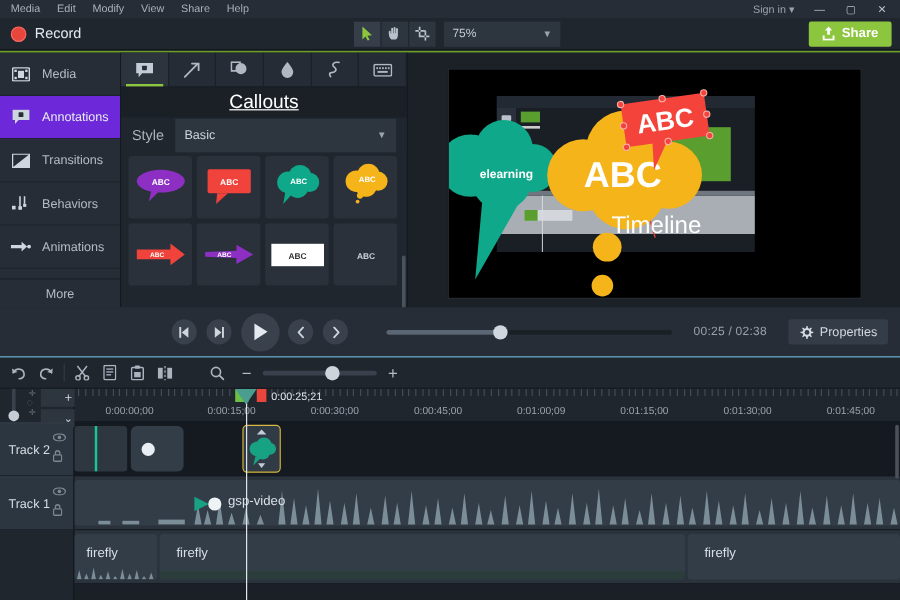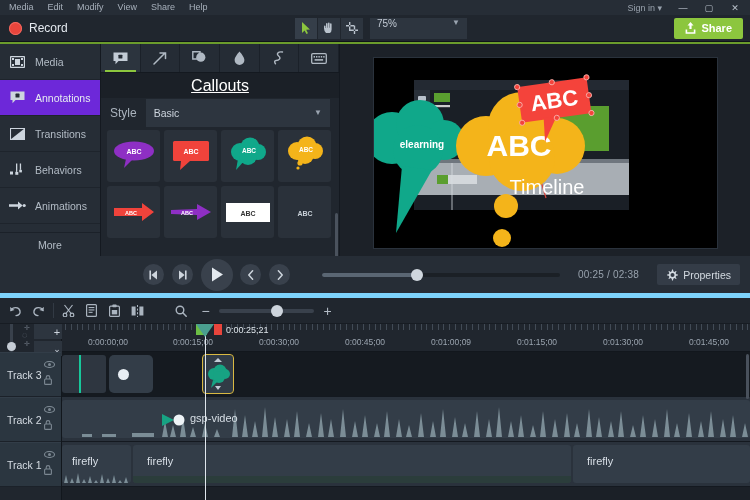--- a/index.html
+++ b/index.html
@@ -49,21 +49,21 @@
   }
   .rec-label { font-size: 12px; color: #e4e9ef; }
   .tool-group { display: flex; align-items: center; margin-left: 195px; gap: 1px; }
   .tbtn {
     width: 22px; height: 21px; display: flex; align-items: center; justify-content: center;
     background: #2d353f; color: #b9c2cc;
   }
   .tbtn.active { color: #8cc63e; background: #353e49; }
   .zoomsel {
     margin-left: 6px; width: 97px; height: 21px; background: #2d353f;
-    display: flex; padding: 0 7px; font-size: 10px; color: #c2cad4;
+    display: flex; align-items: center; padding: 0 7px; font-size: 10px; color: #c2cad4;
     position: relative;
   }
   .zoomsel .caret { position: absolute; right: 7px; font-size: 8px; color: #9aa4b0; }
   .share-btn {
     margin-left: auto; margin-right: 7px; height: 21px; background: #8cc63e;
     color: #fff; display: flex; align-items: center; gap: 5px; padding: 0 11px;
     font-size: 11px; font-weight: bold; border-radius: 2px;
   }
 
   
@@ -128,21 +128,21 @@
   
   .preview-wrap { flex: 1; background: #1c2128; display: flex; align-items: center; justify-content: center; padding: 6px 0 0 0; }
   .preview {
     width: 345px; height: 192px; background: #000; position: relative; overflow: hidden;
     border: 1px solid #2a323c;
   }
 
   
   .transport {
     height: 42px; background: #262d36; display: flex; align-items: center;
-    padding: 0 10px; gap: 0; flex: 0 0 42px; border-bottom: 5px solid #7dd3fc;
+    padding: 0 10px; gap: 0; flex: 0 0 42px; border-bottom: 1px solid #7dd3fc;
   }
   .tp-spacer { width: 133px; }
   .tbtn-round {
     width: 21px; height: 21px; border-radius: 50%; background: #39414c;
     display: flex; align-items: center; justify-content: center; color: #ced5dd; margin-right: 8px;
   }
   .tbtn-play {
     width: 32px; height: 32px; border-radius: 50%; background: #39414c;
     display: flex; align-items: center; justify-content: center; color: #e3e9ef; margin: 0 7px 0 0;
   }
@@ -635,33 +635,20 @@
 
     <div class="tl-head">
       <div class="tl-head-top">
         <div class="vsl"></div>
         <div class="vsl-knob"></div>
         <div class="mag-up">✛</div>
         <div class="mag">◌</div>
         <div class="mag-dn">✛</div>
         <div class="hbtn plus">+</div>
         <div class="hbtn chev">⌄</div>
-      </div>
-      <div class="track-head">
-        <span class="th-label">Track 3</span>
-        <span class="th-icons">
-          <svg width="11" height="7" viewBox="0 0 11 7">
-              <ellipse cx="5.5" cy="3.5" rx="5" ry="3" fill="none" stroke="#7b8791" stroke-width="1.1"></ellipse>
-              <circle cx="5.5" cy="3.5" r="1.5" fill="#7b8791"></circle>
-            </svg>
-          <svg width="8" height="10" viewBox="0 0 8 10">
-              <rect x="0.6" y="4" width="6.8" height="5.4" rx="1" fill="none" stroke="#7b8791" stroke-width="1.1"></rect>
-              <path d="M2.2 4 L2.2 2.4 A1.8 1.8 0 0 1 5.8 2.4 L5.8 4" fill="none" stroke="#7b8791" stroke-width="1.1"></path>
-            </svg>
-        </span>
       </div>
       <div class="track-head">
         <span class="th-label">Track 2</span>
         <span class="th-icons">
           <svg width="11" height="7" viewBox="0 0 11 7">
               <ellipse cx="5.5" cy="3.5" rx="5" ry="3" fill="none" stroke="#7b8791" stroke-width="1.1"></ellipse>
               <circle cx="5.5" cy="3.5" r="1.5" fill="#7b8791"></circle>
             </svg>
           <svg width="8" height="10" viewBox="0 0 8 10">
               <rect x="0.6" y="4" width="6.8" height="5.4" rx="1" fill="none" stroke="#7b8791" stroke-width="1.1"></rect>

